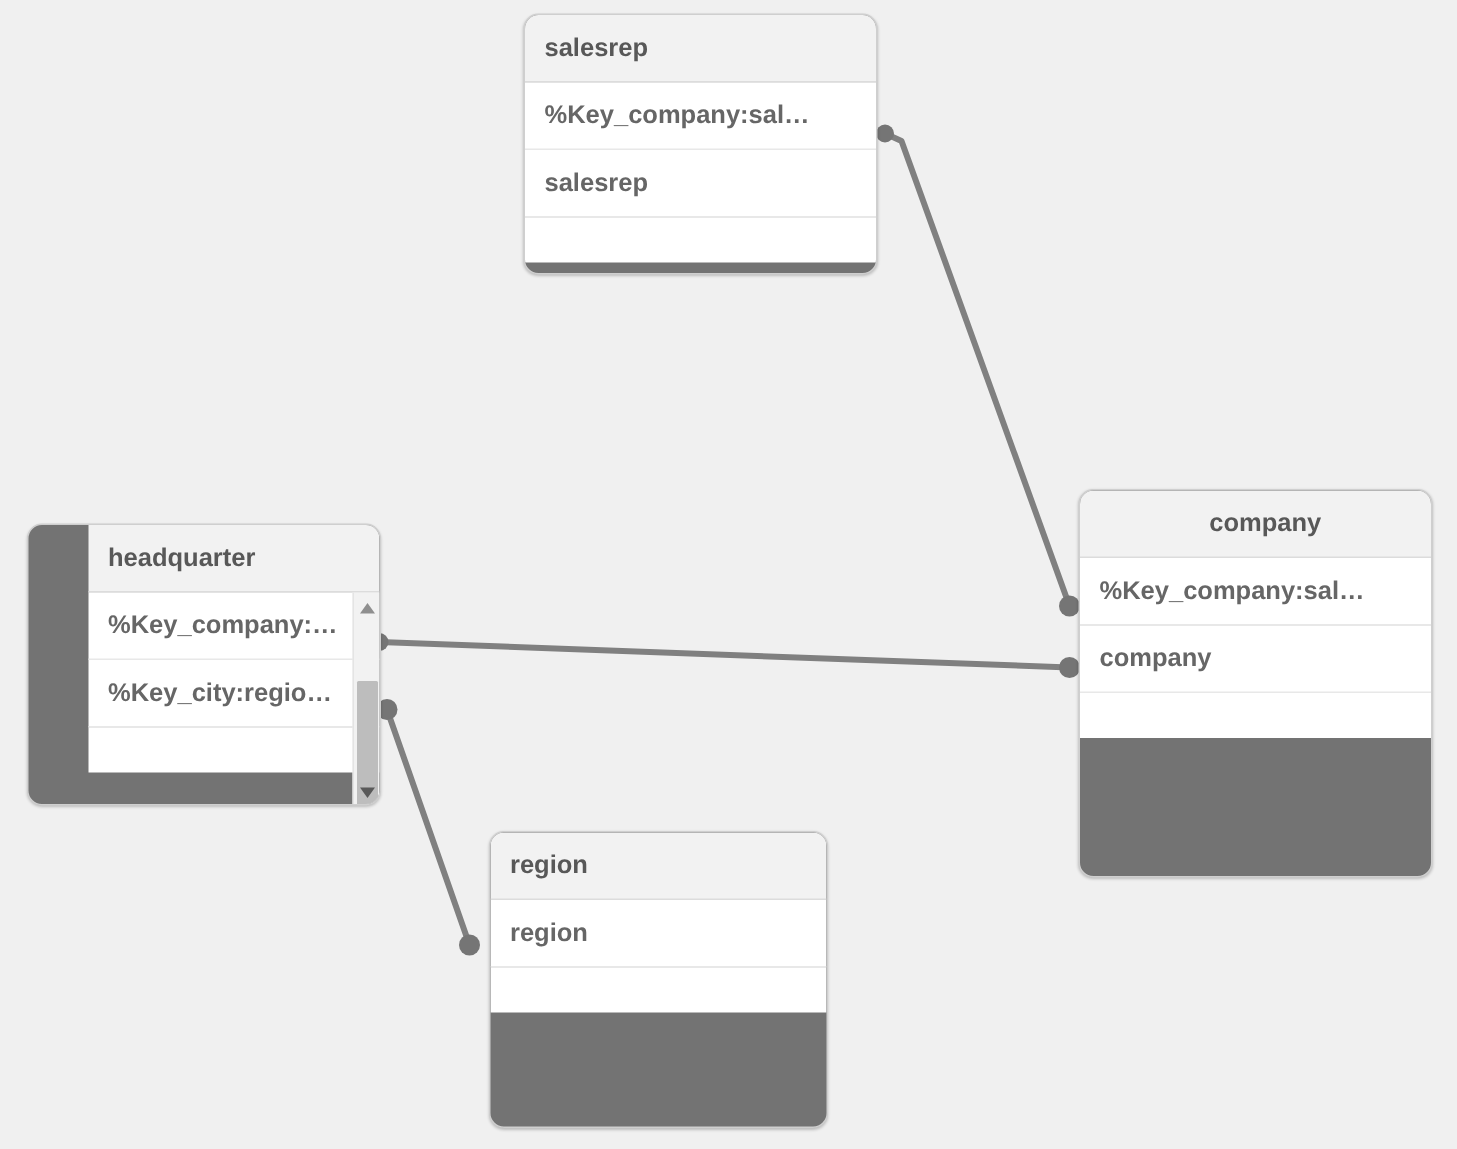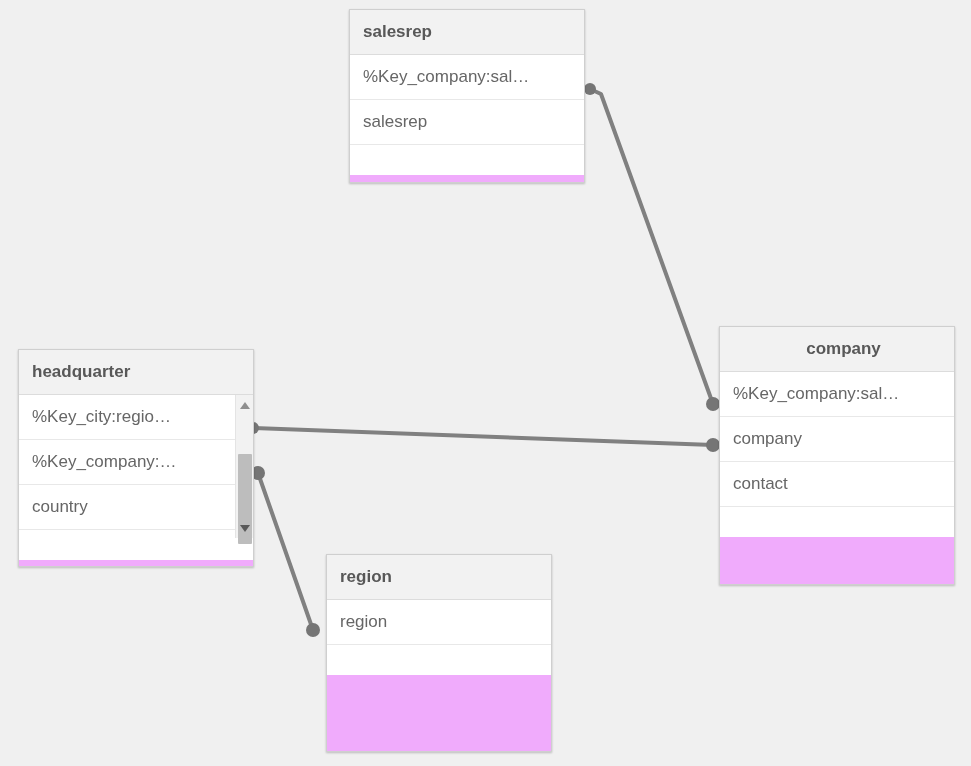--- a/index.html
+++ b/index.html
@@ -24,41 +24,42 @@
   #links {
     position: absolute;
     left: 0;
     top: 0;
     width: 971px;
     height: 766px;
     pointer-events: none;
   }
   .table-card {
     position: absolute;
-    background: #f0abfc;
+    background: #737373;
     border: 1px solid #cfcfcf;
-    border-radius: 0;
+    border-radius: 10px;
     box-sizing: border-box;
     box-shadow: 0 1px 2px rgba(0,0,0,0.22);
     overflow: hidden;
   }
   .table-header {
     background: #f2f2f2;
     border-bottom: 1px solid #dcdcdc;
     height: 44px;
     line-height: 44px;
     padding: 0 0 0 13px;
     color: #585858;
     font-size: 17px;
     font-weight: bold;
     white-space: nowrap;
     overflow: hidden;
   }
   .rows {
     position: relative;
+    font-weight: bold;
   }
   .field-row {
     height: 44px;
     line-height: 44px;
     padding: 0 0 0 13px;
     color: #666666;
     font-size: 17px;
     white-space: nowrap;
     overflow: hidden;
     border-bottom: 1px solid #e8e8e8;
@@ -140,31 +141,28 @@
       <div class="rows">
         <div class="field-row">
           <span class="label">%Key_company:sal…</span>
         </div>
         <div class="field-row">
           <span class="label">salesrep</span>
         </div>
         <div class="footer-row"></div>
       </div>
     </div>
-    <div class="table-card" style="left: 18px; top: 349px; width: 236px; height: 218px;">
+    <div class="table-card" style="left: 18px; top: 349px; width: 236px; height: 188px; padding-left: 40px;">
       <div class="table-header">headquarter</div>
       <div class="rows">
-        <div class="field-row">
-          <span class="label">%Key_city:regio…</span>
-        </div>
         <div class="field-row">
           <span class="label">%Key_company:…</span>
         </div>
         <div class="field-row">
-          <span class="label">country</span>
+          <span class="label">%Key_city:regio…</span>
         </div>
         <div class="footer-row"></div>
       </div>
       <div class="vscroll" style="top: 45px; height: 143px;">
         <div class="arrow up">
           <i></i>
         </div>
         <div class="thumb" style="top: 59px; height: 90px;"></div>
         <div class="arrow down">
           <i></i>
@@ -173,23 +171,20 @@
     </div>
     <div class="table-card" style="left: 719px; top: 326px; width: 236px; height: 259px; text-align: center;">
       <div class="table-header">company</div>
       <div class="rows">
         <div class="field-row">
           <span class="label">%Key_company:sal…</span>
         </div>
         <div class="field-row">
           <span class="label">company</span>
         </div>
-        <div class="field-row">
-          <span class="label">contact</span>
-        </div>
         <div class="footer-row"></div>
       </div>
     </div>
     <div class="table-card" style="left: 326px; top: 554px; width: 226px; height: 198px;">
       <div class="table-header">region</div>
       <div class="rows">
         <div class="field-row">
           <span class="label">region</span>
         </div>
         <div class="footer-row"></div>

